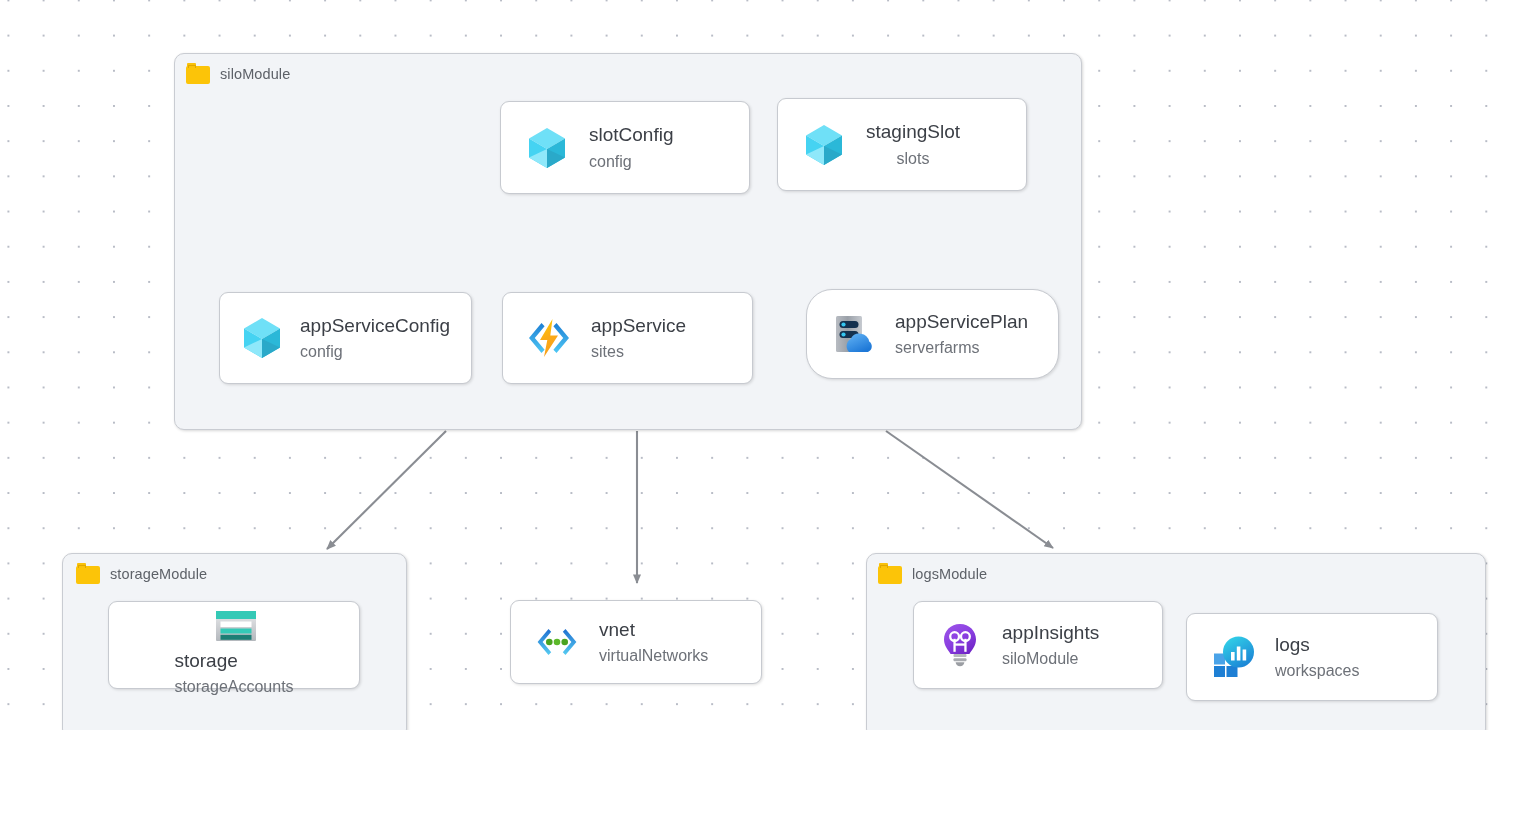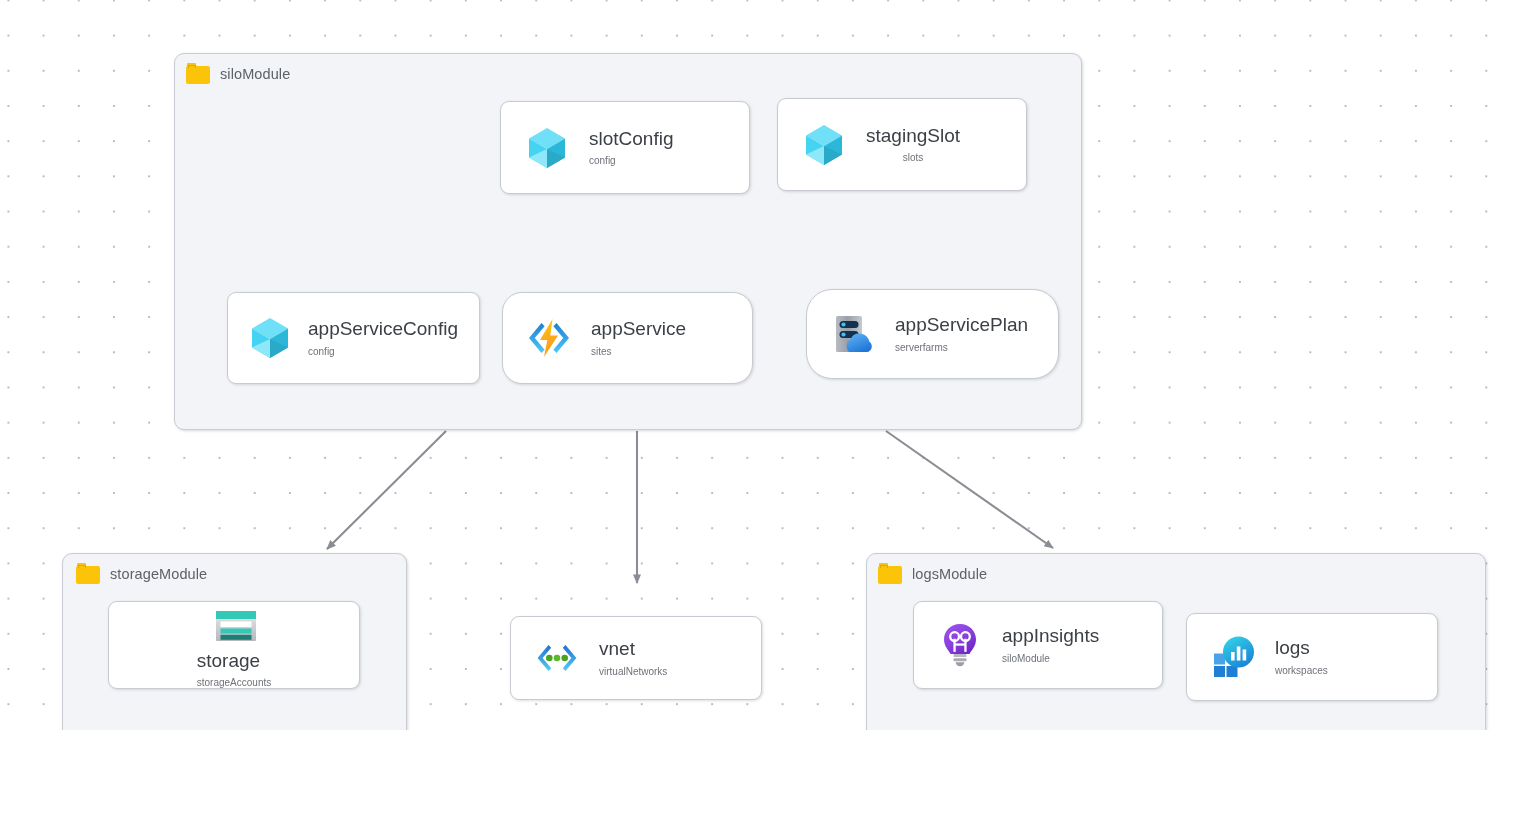--- a/index.html
+++ b/index.html
@@ -127,21 +127,21 @@
     justify-content: center;
     min-width: 0;
   }
   .node-title {
     font-size: 19px;
     color: #3b3f46;
     line-height: 1.18;
     white-space: nowrap;
   }
   .node-sub {
-    font-size: 10px;
+    font-size: 16px;
     color: #6d7178;
     line-height: 1.2;
     margin-top: 5px;
     white-space: nowrap;
   }
   .node.compact .node-icon { margin-left: 18px; margin-right: 14px; }
 </style>
 </head>
 <body>
 
@@ -226,37 +226,37 @@
         <polygon points="23,24 41,32.5 23,43" fill="#2aa9c9"></polygon>
         <polygon points="5,32.5 23,24 23,43" fill="#8fe8fa"></polygon>
       </svg>
     </span>
     <span class="node-text">
       <span class="node-title">stagingSlot</span>
       <span class="node-sub">slots</span>
     </span>
   </div>
 
-  <div class="node compact" style="left:219px; top:292px; width:253px; height:92px;margin-left:8px;">
+  <div class="node compact" style="left:219px; top:292px; width:253px; height:92px;">
     <span class="node-icon">
       <svg width="46" height="46" viewBox="0 0 46 46">
         <polygon points="23,3 41,13.5 23,24 5,13.5" fill="#6fe0f7"></polygon>
         <polygon points="5,13.5 23,24 23,43 5,32.5" fill="#45d3f2"></polygon>
         <polygon points="23,24 41,13.5 41,32.5 23,43" fill="#2bb8d8"></polygon>
         <polygon points="23,24 41,32.5 23,43" fill="#2aa9c9"></polygon>
         <polygon points="5,32.5 23,24 23,43" fill="#8fe8fa"></polygon>
       </svg>
     </span>
     <span class="node-text">
       <span class="node-title">appServiceConfig</span>
       <span class="node-sub">config</span>
     </span>
   </div>
 
-  <div class="node" style="left:502px; top:292px; width:251px; height:92px;border-radius:20px;">
+  <div class="node" style="left:502px; top:292px; width:251px; height:92px;">
     <span class="node-icon">
       <svg width="48" height="48" viewBox="0 0 48 48">
         <defs>
           <linearGradient id="asBlue" x1="0" y1="0" x2="0" y2="1">
             <stop offset="0%" stop-color="#1d7fd4"></stop>
             <stop offset="100%" stop-color="#4fc8f5"></stop>
           </linearGradient>
           <linearGradient id="asBolt" x1="0" y1="0" x2="0.3" y2="1">
             <stop offset="0%" stop-color="#ffd200"></stop>
             <stop offset="55%" stop-color="#fbab18"></stop>
@@ -317,21 +317,21 @@
         <rect x="8.5" y="26.5" width="31" height="5" fill="#34c9b6"></rect>
         <rect x="8.5" y="32.8" width="31" height="5" fill="#1c7e74"></rect>
       </svg>
     </span>
     <span class="node-text">
       <span class="node-title">storage</span>
       <span class="node-sub">storageAccounts</span>
     </span>
   </div>
 
-  <div class="node" style="left:510px; top:616px; width:252px; height:84px;">
+  <div class="node" style="left:510px; top:600px; width:252px; height:84px;">
     <span class="node-icon">
       <svg width="48" height="48" viewBox="0 0 48 48">
         <defs>
           <linearGradient id="vnG" x1="0" y1="0" x2="0" y2="1">
             <stop offset="0%" stop-color="#1f6fd0"></stop>
             <stop offset="100%" stop-color="#56ccf2"></stop>
           </linearGradient>
         </defs>
         <path d="M15.5,11 L18.2,13.8 L9.6,24 L18.2,34.2 L15.5,37 L4.6,24 z" fill="url(#vnG)"></path>
         <path d="M32.5,11 L29.8,13.8 L38.4,24 L29.8,34.2 L32.5,37 L43.4,24 z" fill="url(#vnG)"></path>

